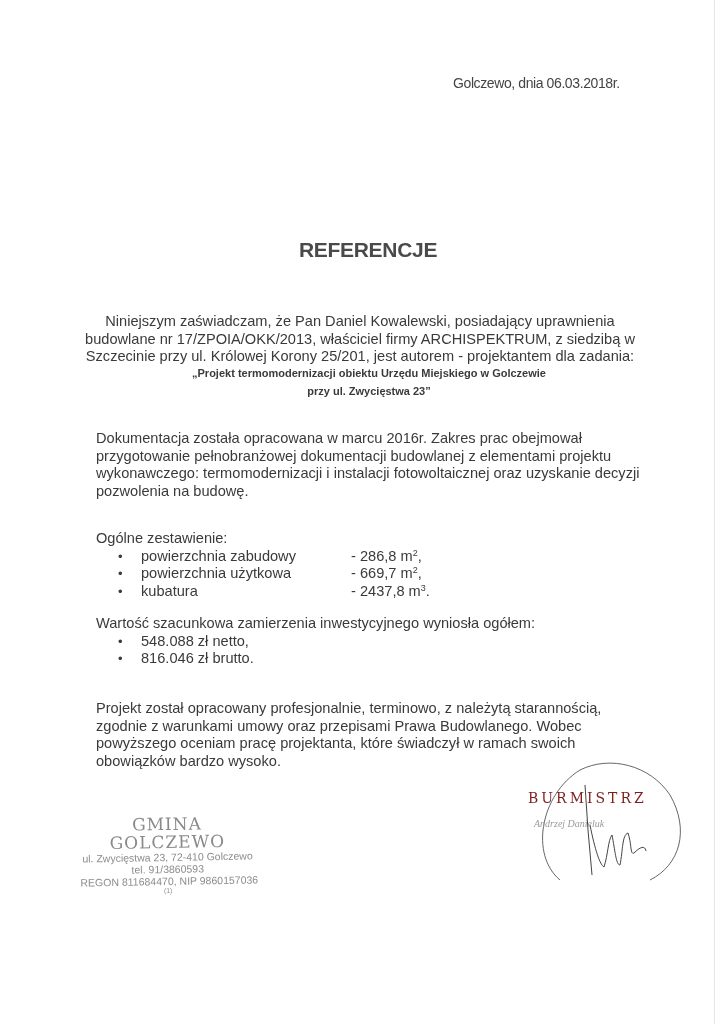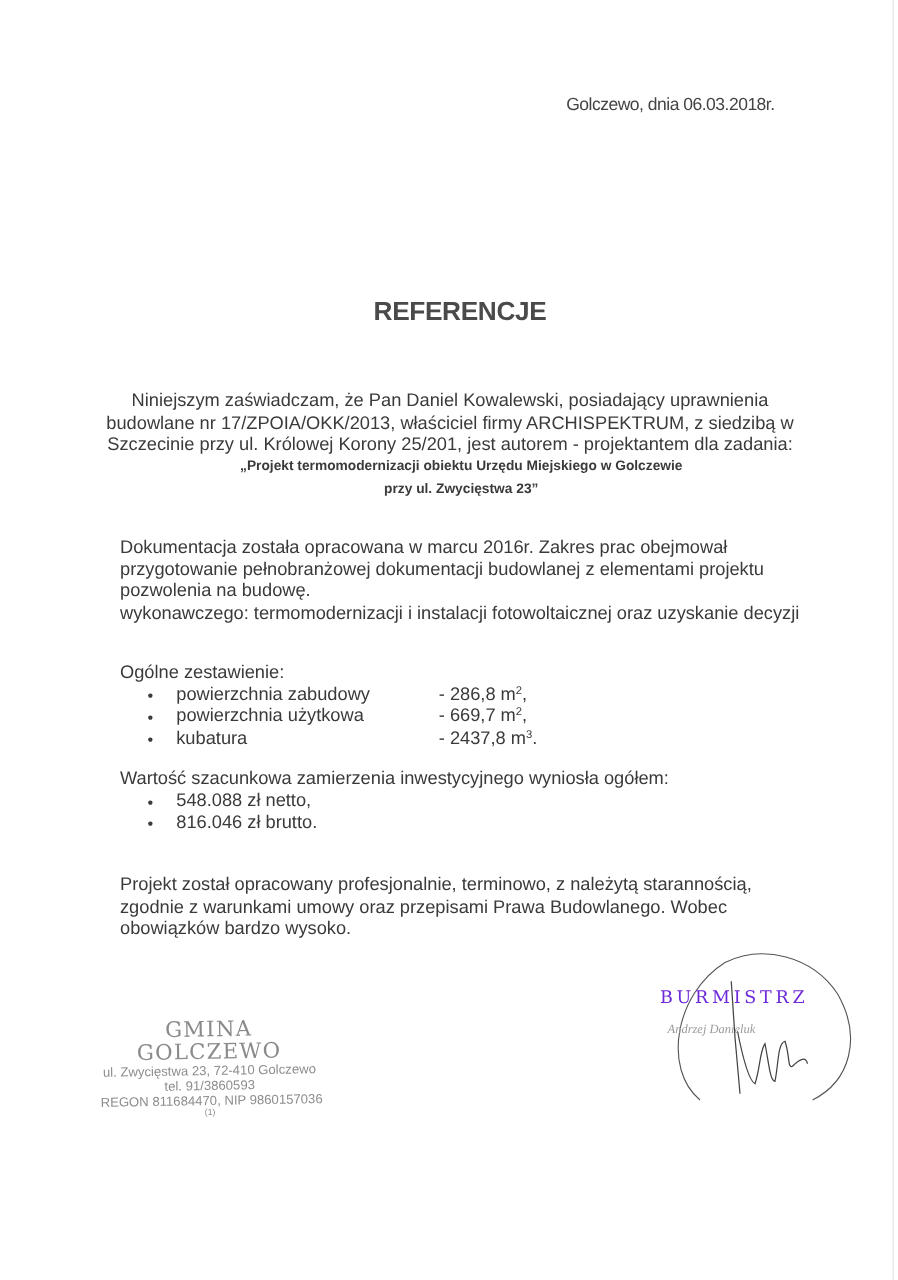--- a/index.html
+++ b/index.html
@@ -147,21 +147,21 @@
       position: absolute;
       left: 528px;
       top: 790px;
       width: 160px;
       color: #9a9a9a;
     }
     .stamp-burmistrz .b-title {
       font-family: "DejaVu Serif", serif;
       font-size: 14px;
       letter-spacing: 3px;
-      color: #6d28d9;
+      color: #7f1d1d;
       position: absolute;
       left: 0;
       top: 0;
     }
     .stamp-burmistrz .b-name {
       font-family: "Liberation Serif", serif;
       font-style: italic;
       font-size: 10px;
       color: #9a9a9a;
       position: absolute;
@@ -194,22 +194,22 @@
   </div>
 
   <div class="project-title">
     <div>„Projekt termomodernizacji obiektu Urzędu Miejskiego w Golczewie</div>
     <div>przy ul. Zwycięstwa 23”</div>
   </div>
 
   <div class="para para-doc">
     <p>Dokumentacja została opracowana w marcu 2016r. Zakres prac obejmował</p>
     <p>przygotowanie pełnobranżowej dokumentacji budowlanej z elementami projektu</p>
+    <p>wykonawczego: termomodernizacji i instalacji fotowoltaicznej oraz uzyskanie decyzji</p>
     <p>pozwolenia na budowę.</p>
-    <p>wykonawczego: termomodernizacji i instalacji fotowoltaicznej oraz uzyskanie decyzji</p>
   </div>
 
   <div class="para para-summary">
     <p>Ogólne zestawienie:</p>
     <div class="list-row">
       <span class="bullet">•</span>
       <span class="li-label">powierzchnia zabudowy</span>
       <span class="li-value"><span>- 286,8 m</span><sup>2</sup><span>,</span></span>
     </div>
     <div class="list-row">
@@ -232,20 +232,21 @@
     </div>
     <div class="list-row">
       <span class="bullet">•</span>
       <span class="li-label">816.046 zł brutto.</span>
     </div>
   </div>
 
   <div class="para para-final">
     <p>Projekt został opracowany profesjonalnie, terminowo, z należytą starannością,</p>
     <p>zgodnie z warunkami umowy oraz przepisami Prawa Budowlanego. Wobec</p>
+    <p>powyższego oceniam pracę projektanta, które świadczył w ramach swoich</p>
     <p>obowiązków bardzo wysoko.</p>
   </div>
 
   <div class="stamp-gmina">
     <div class="g-name">GMINA GOLCZEWO</div>
     <div class="g-line">ul. Zwycięstwa 23, 72-410 Golczewo</div>
     <div class="g-line">tel. 91/3860593</div>
     <div class="g-line">REGON 811684470, NIP 9860157036</div>
     <div class="g-line g-small">(1)</div>
   </div>

